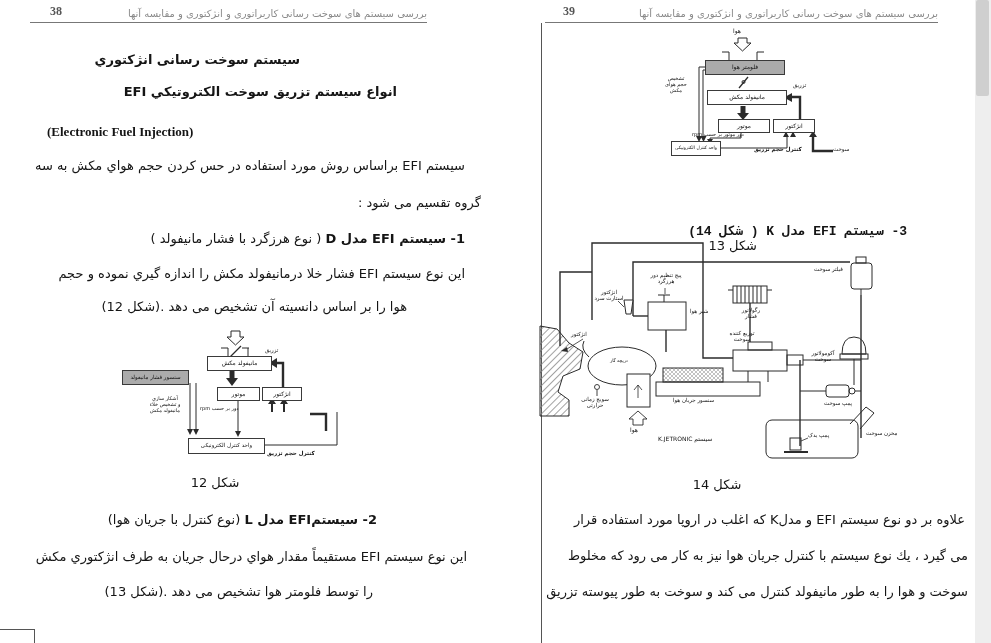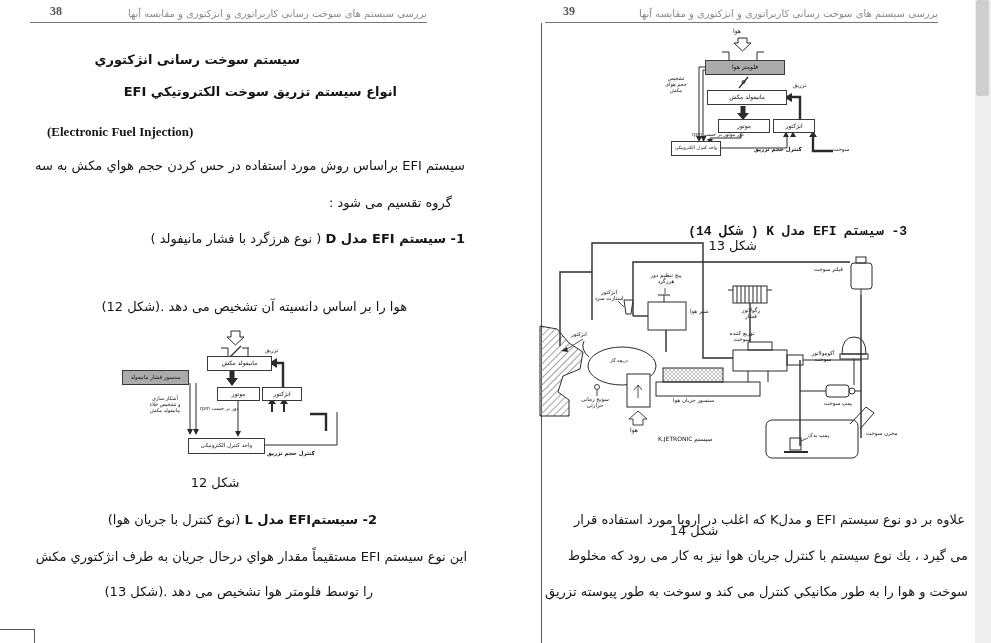--- a/index.html
+++ b/index.html
@@ -42,34 +42,35 @@
   <div class="hrule" style="left:545px;top:22px;width:393px;"></div>
 
   <div class="vline" style="left:541px;top:23px;height:620px;"></div>
   <div class="hline" style="left:0;top:629px;width:34px;"></div>
   <div class="vline" style="left:34px;top:629px;height:14px;"></div>
 
   <div class="tl ctr" style="left:100px;top:52px;width:200px;font-weight:bold;" dir="rtl">سیستم سوخت رسانی انژکتوري</div>
   <div class="tl b" style="left:167px;top:84px;width:230px;" dir="rtl">انواع سیستم تزریق سوخت الکتروتیکي EFI</div>
   <div class="tl latin" style="left:47px;top:124px;width:220px;">(Electronic Fuel Injection)</div>
   <div class="tl" style="left:45px;top:158px;width:420px;" dir="rtl">سیستم EFI براساس روش مورد استفاده در حس کردن حجم هواي مکش به سه</div>
-  <div class="tl" style="left:232px;top:195px;width:220px;" dir="rtl">گروه تقسیم می شود :</div>
+  <div class="tl" style="left:261px;top:195px;width:220px;" dir="rtl">گروه تقسیم می شود :</div>
   <div class="tl" style="left:120px;top:231px;width:345px;" dir="rtl"><span class="b">1- سیستم EFI مدل D</span><span> ( نوع هرزگرد با فشار مانیفولد )</span></div>
+  <div class="tl" style="left:45px;top:266px;width:420px;" dir="rtl">این نوع سیستم EFI فشار خلا درمانیفولد مکش را اندازه گیري نموده و حجم</div>
   <div class="tl" style="left:137px;top:299px;width:230px;padding-left:40px;" dir="rtl">هوا را بر اساس دانسیته آن تشخیص می دهد .(شکل 12)</div>
   <div class="tl ctr" style="left:185px;top:475px;width:60px;" dir="rtl">شکل 12</div>
   <div class="tl" style="left:145px;top:512px;width:232px;" dir="rtl"><span class="b">2- سیستمEFI مدل L</span><span> (نوع کنترل با جریان هوا)</span></div>
   <div class="tl" style="left:45px;top:549px;width:422px;" dir="rtl">این نوع سیستم EFI مستقیماً مقدار هواي درحال جریان به طرف انژکتوري مکش</div>
   <div class="tl" style="left:145px;top:584px;width:228px;" dir="rtl">را توسط فلومتر هوا تشخیص می دهد .(شکل 13)</div>
 
   <div class="tl ctr" style="left:713px;top:191px;width:44px;margin-top:47px;" dir="rtl">شکل 13</div>
   <div class="tl b" style="left:650px;top:224px;width:257px;font-family:Liberation Mono, monospace;" dir="rtl"><span>3- سیستم EFI مدل K</span><span> ( شکل 14)</span></div>
-  <div class="tl ctr" style="left:669px;top:477px;width:50px;margin-top:46px;" dir="rtl">شکل 14</div>
+  <div class="tl ctr" style="left:692px;top:477px;width:50px;" dir="rtl">شکل 14</div>
   <div class="tl" style="left:557px;top:512px;width:408px;" dir="rtl">علاوه بر دو نوع سیستم EFI و مدلK که اغلب در اروپا مورد استفاده قرار</div>
   <div class="tl" style="left:545px;top:548px;width:423px;" dir="rtl">می گیرد ، یك نوع سیستم با کنترل جریان هوا نیز به کار می رود که مخلوط</div>
-  <div class="tl" style="left:543px;top:584px;width:425px;" dir="rtl">سوخت و هوا را به طور مکانیکي کنترل می کند و سوخت به طور پیوسته تزریق</div>
+  <div class="tl" style="left:543px;top:584px;width:425px;" dir="rtl">سوخت و هوا را به طور مانیفولد کنترل می کند و سوخت به طور پیوسته تزریق</div>
 
   <svg class="overlay" width="991" height="643" viewBox="0 0 991 643">
     <defs>
       <pattern id="hatch" width="5" height="5" patternTransform="rotate(45)" patternUnits="userSpaceOnUse">
         <line x1="0" y1="0" x2="0" y2="5" stroke="#8a8a8a" stroke-width="1.6"></line>
       </pattern>
       <pattern id="cross" width="4" height="4" patternUnits="userSpaceOnUse">
         <path d="M0,4 L4,0 M0,0 L4,4" stroke="#9a9a9a" stroke-width="0.6"></path>
       </pattern>
     </defs>

